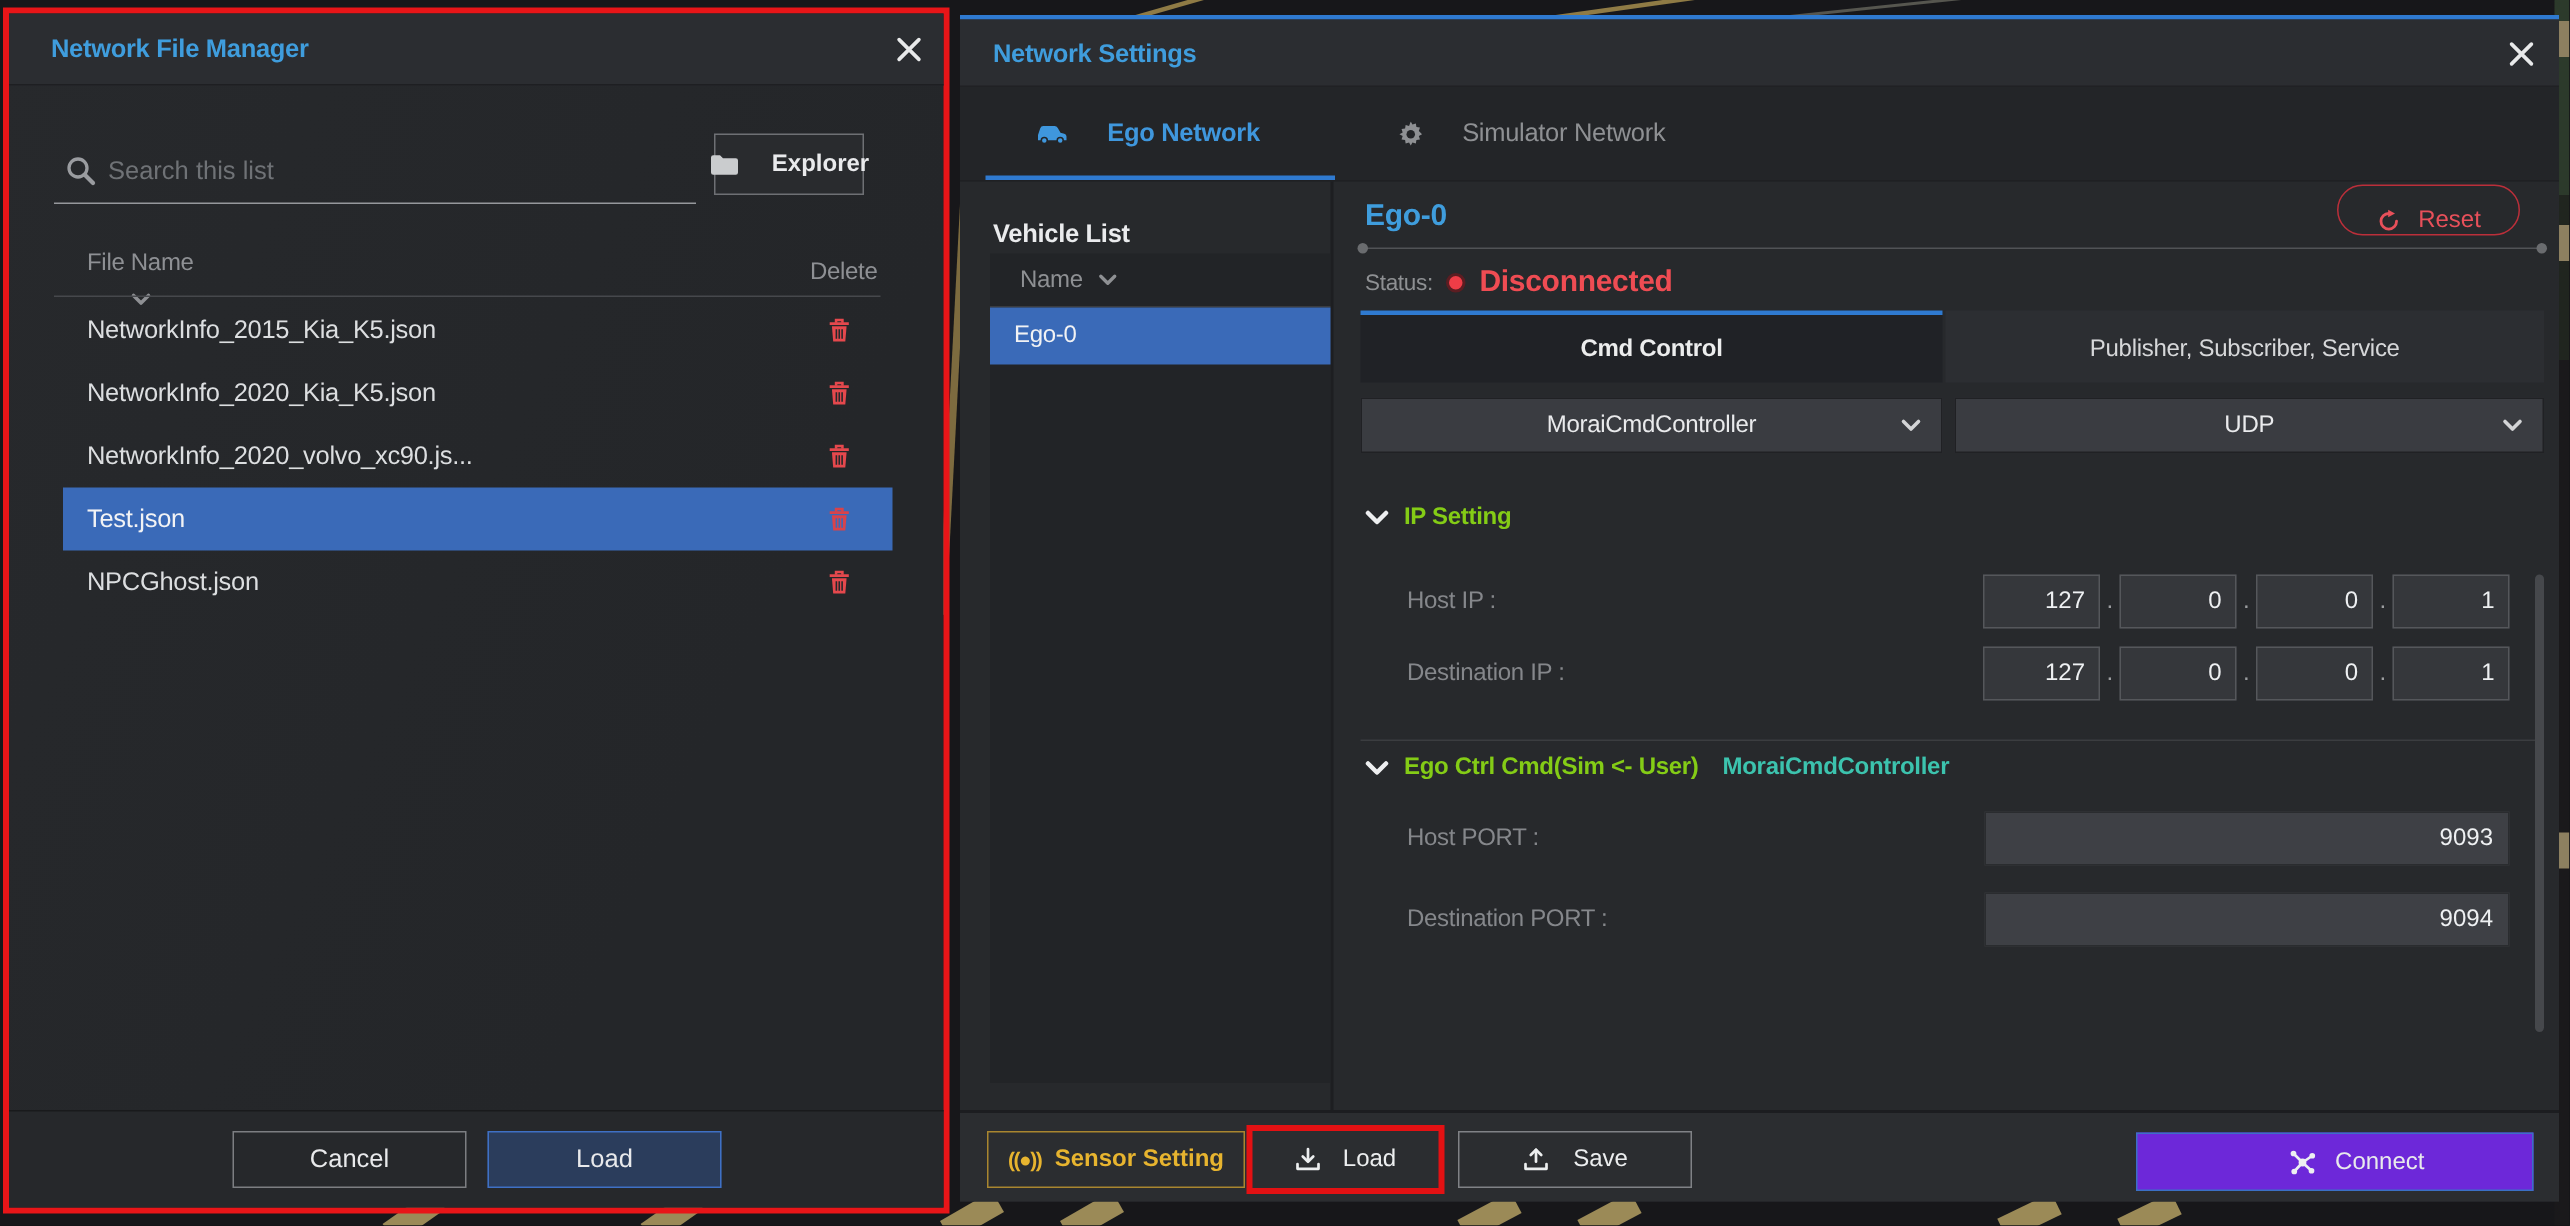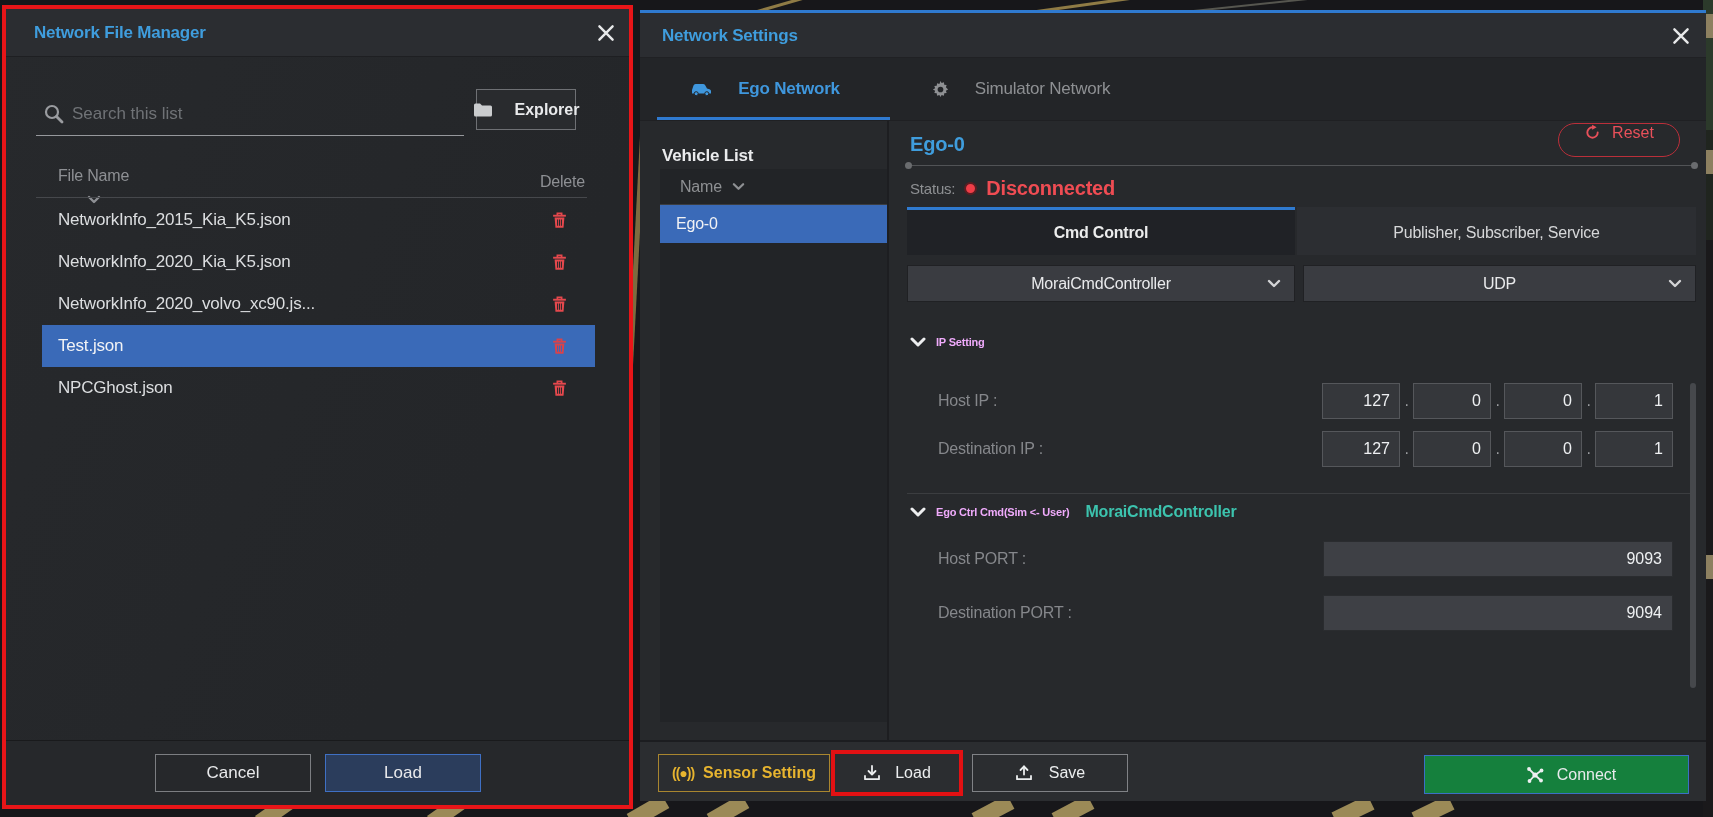--- a/index.html
+++ b/index.html
@@ -96,21 +96,21 @@
   .vname-header { height:36px; display:flex; align-items:center; gap:10px; padding-left:20px;
     border-bottom:1px solid #3b3d41; color:#8e9093; font-size:16px; }
   .vrow { height:38px; display:flex; align-items:center; padding-left:16px;
     background:#3a6ab8; color:#f1f2f4; font-size:16px; cursor:pointer; }
 
   
   .dmain { position:absolute; left:251px; right:0; top:0; bottom:0; }
   .ego-title { position:absolute; left:19px; top:12px; font-size:20px; font-weight:700; color:#3f9ddd; }
   .reset-btn { position:absolute; right:26px; top:2px; width:122px; height:34px;
     border:1px solid #bb2f3a; border-radius:17px; background:transparent;
-    display:flex; align-items:flex-start; justify-content:center; gap:11px; cursor:pointer; }
+    display:flex; align-items:flex-end; justify-content:center; gap:11px; cursor:pointer; }
   .reset-btn span { color:#e8505a; font-size:16px; }
   .status-divider { position:absolute; left:16px; right:10px; top:44px; height:1px; background:#515356; }
   .status-divider::before, .status-divider::after { content:""; position:absolute; top:-3px; width:7px; height:7px;
     border-radius:50%; background:#6a6c6f; }
   .status-divider::before { left:-2px; } .status-divider::after { right:-2px; }
   .status-row { position:absolute; left:19px; top:54px; height:26px; display:flex; align-items:center; gap:9px; }
   .status-label { color:#8e9093; font-size:15px; }
   .status-dot { width:13px; height:13px; border-radius:50%; background:#ef3d47; border:2px solid #5c1d22; }
   .status-value { color:#ef4c53; font-size:20px; font-weight:700; }
 
@@ -119,21 +119,21 @@
   .subtab.active { width:388px; background:#202226; border-top:3px solid #2f7ad0; color:#eceded; font-weight:700; }
   .subtab.inactive { flex:1; background:#2c2e32; border-top:3px solid transparent; color:#d6d7d9; }
 
   .ddrow { position:absolute; left:16px; right:10px; top:144px; height:37px; display:flex; gap:8px; }
   .dropdown { position:relative; background:#3a3c41; border:1px solid #202124; display:flex;
     align-items:center; justify-content:center; color:#e9eaec; font-size:16px; cursor:pointer; }
   .dropdown.dd1 { width:388px; } .dropdown.dd2 { flex:1; }
   .dropdown .dd-chev { position:absolute; right:13px; top:13px; color:#d3d4d6; }
 
   .section-hdr { position:absolute; left:19px; display:flex; align-items:center; gap:10px; }
-  .section-hdr .sec-title { font-size:11px; font-weight:700; color:#f0abfc; }
+  .section-hdr .sec-title { font-size:16px; font-weight:700; color:#84cc16; }
   .section-hdr .sec-sub { font-size:16px; font-weight:700; color:#3cc3ae; margin-left:6px; }
   .sec-ip { top:215px; } .sec-ego { top:382px; }
 
   .form-row { position:absolute; left:0; right:0; height:36px; }
   .row-hostip { top:262px; } .row-destip { top:310px; }
   .row-hostport { top:420px; } .row-destport { top:474px; }
   .form-row .flabel { position:absolute; left:47px; top:0; line-height:36px; color:#85878b; font-size:16px; }
   .ip-group { position:absolute; right:33px; top:0; display:flex; align-items:center; }
   .ip-box { width:78px; height:36px; background:#35373b; border:1px solid #55575b; color:#eef0f2;
     font-size:16px; text-align:right; padding-right:9px; font-family:"Liberation Sans",sans-serif; outline:none; }
@@ -155,21 +155,21 @@
   .btn-sensor span.lbl { color:#e7b42f; font-size:16px; font-weight:700; }
   .load-highlight { position:absolute; left:191px; top:8px; width:132px; height:46px;
     border:4px solid #e31113; background:#2b2d30; display:flex; align-items:center;
     justify-content:center; gap:14px; cursor:pointer; }
   .load-highlight span { color:#eceeef; font-size:16px; }
   .btn-save { position:absolute; left:332px; top:12px; width:156px; height:38px;
     background:transparent; border:1px solid #808286; display:flex; align-items:center;
     justify-content:center; gap:16px; cursor:pointer; }
   .btn-save span { color:#eceeef; font-size:16px; }
   .btn-connect { position:absolute; right:17px; top:13px; width:265px; height:39px;
-    background:#15803d; border:1px solid #3b70c5; display:flex; align-items:center;
+    background:#6d28d9; border:1px solid #3b70c5; display:flex; align-items:center;
     justify-content:center; gap:12px; cursor:pointer;padding-left:28px; }
   .btn-connect span { color:#e8eaec; font-size:16px; }
 </style>
 </head>
 <body>
 
 <div class="stage">
 
   <div class="bg-deco bg-green"></div>
   <div class="bg-deco bg-tick" style="top:14px;"></div>

